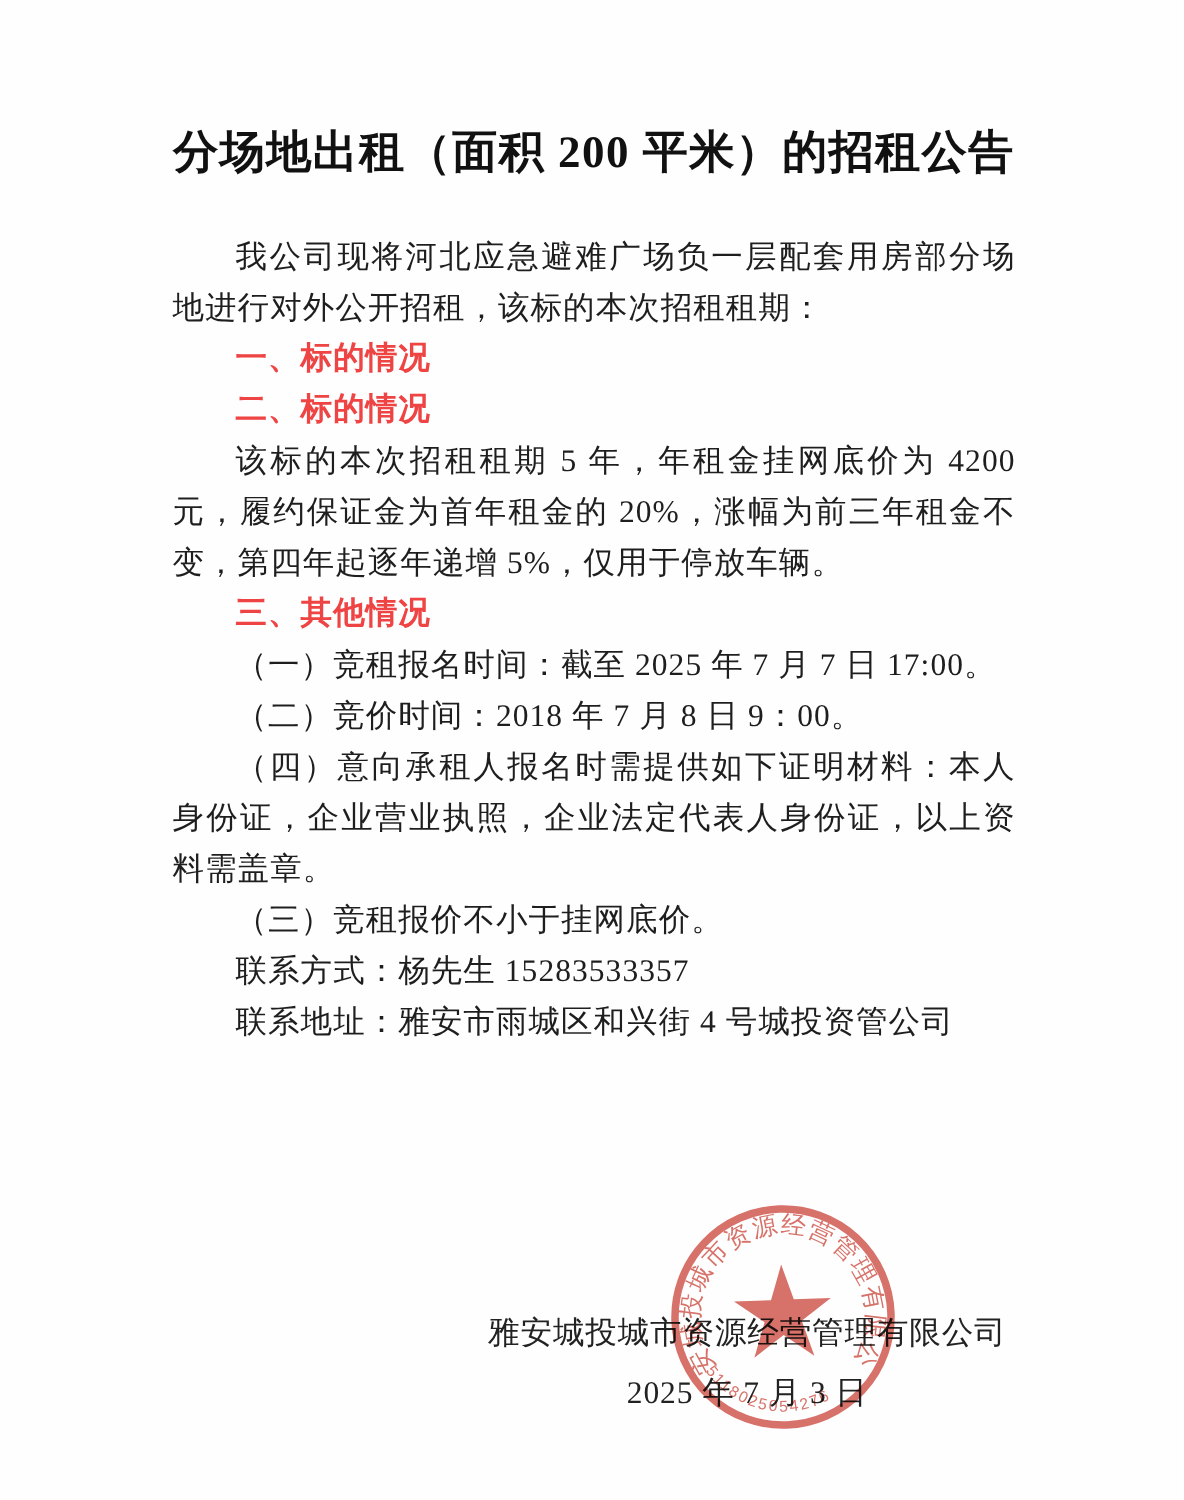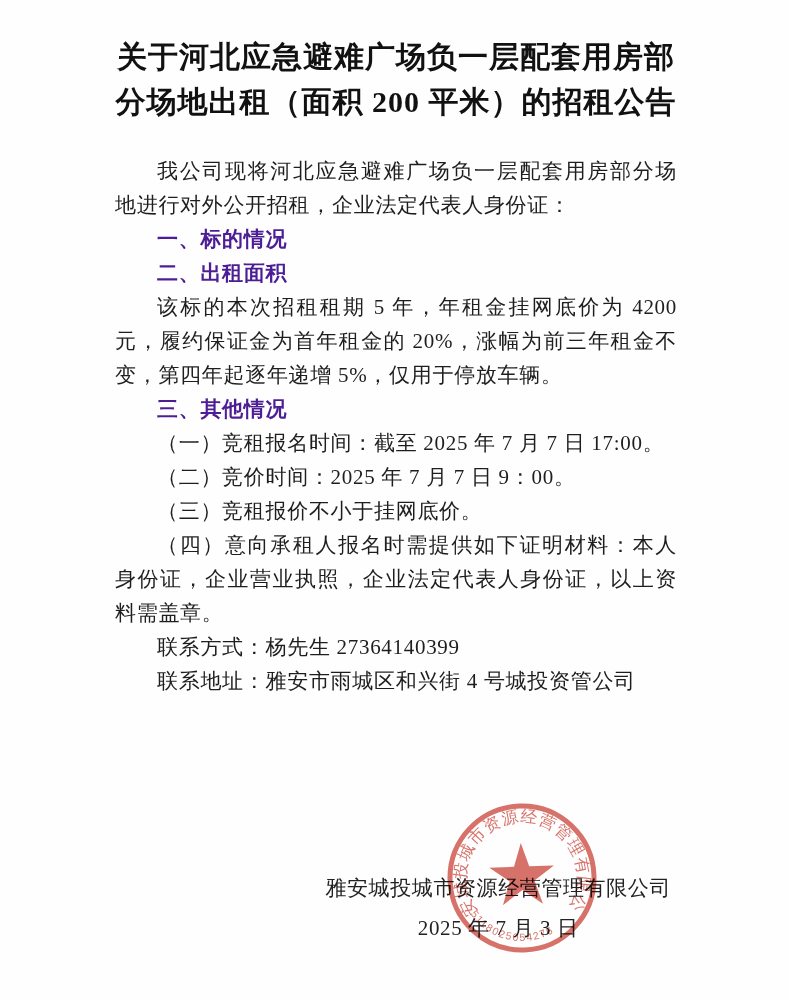--- a/index.html
+++ b/index.html
@@ -35,21 +35,21 @@
     text-indent: 2em;
     text-align: justify;
   }
   .heading {
     margin: 0;
     font-size: 21px;
     font-weight: 600;
     text-indent: 2em;
     font-family: "Liberation Sans", "DejaVu Sans", sans-serif;
     letter-spacing: 0.7px;
-    color: #4c1d95;
+    color: #ef4444;
   }
   .signature {
     position: absolute;
     top: 874px;
     right: 118px;
     text-align: center;
     font-size: 21px;
     letter-spacing: 0.6px;
     color: #222222;
   }
@@ -69,39 +69,39 @@
     font-family: "Liberation Sans", "DejaVu Sans", sans-serif;
   }
 </style>
 </head>
 <body>
 
 <div class="page">
   <div class="content">
 
     <h1 class="title">
-      <span>关于河北应急避难广场负一层配套用房部</span><br>
+      <br>
       <span>分场地出租（面积 200 平米）的招租公告</span>
     </h1>
 
     <div class="body-text">
-      <p class="para">我公司现将河北应急避难广场负一层配套用房部分场地进行对外公开招租，企业法定代表人身份证：</p>
+      <p class="para">我公司现将河北应急避难广场负一层配套用房部分场地进行对外公开招租，该标的本次招租租期：</p>
 
       <h2 class="heading">一、标的情况</h2>
 
-      <h2 class="heading">二、出租面积</h2>
+      <h2 class="heading">二、标的情况</h2>
       <p class="para">该标的本次招租租期 5 年，年租金挂网底价为 4200 元，履约保证金为首年租金的 20%，涨幅为前三年租金不变，第四年起逐年递增 5%，仅用于停放车辆。</p>
 
       <h2 class="heading">三、其他情况</h2>
       <p class="para">（一）竞租报名时间：截至 2025 年 7 月 7 日 17:00。</p>
-      <p class="para">（二）竞价时间：2025 年 7 月 7 日 9：00。</p>
+      <p class="para">（二）竞价时间：2018 年 7 月 8 日 9：00。</p>
+      <p class="para">（四）意向承租人报名时需提供如下证明材料：本人身份证，企业营业执照，企业法定代表人身份证，以上资料需盖章。</p>
       <p class="para">（三）竞租报价不小于挂网底价。</p>
-      <p class="para">（四）意向承租人报名时需提供如下证明材料：本人身份证，企业营业执照，企业法定代表人身份证，以上资料需盖章。</p>
 
-      <p class="para">联系方式：杨先生 27364140399</p>
+      <p class="para">联系方式：杨先生 15283533357</p>
       <p class="para">联系地址：雅安市雨城区和兴街 4 号城投资管公司</p>
     </div>
   </div>
 
   <div class="signature">
     <div class="sig-company">雅安城投城市资源经营管理有限公司</div>
     <div class="sig-date">2025 年 7 月 3 日</div>
   </div>
 
   <svg class="stamp" viewBox="0 0 170 170">

